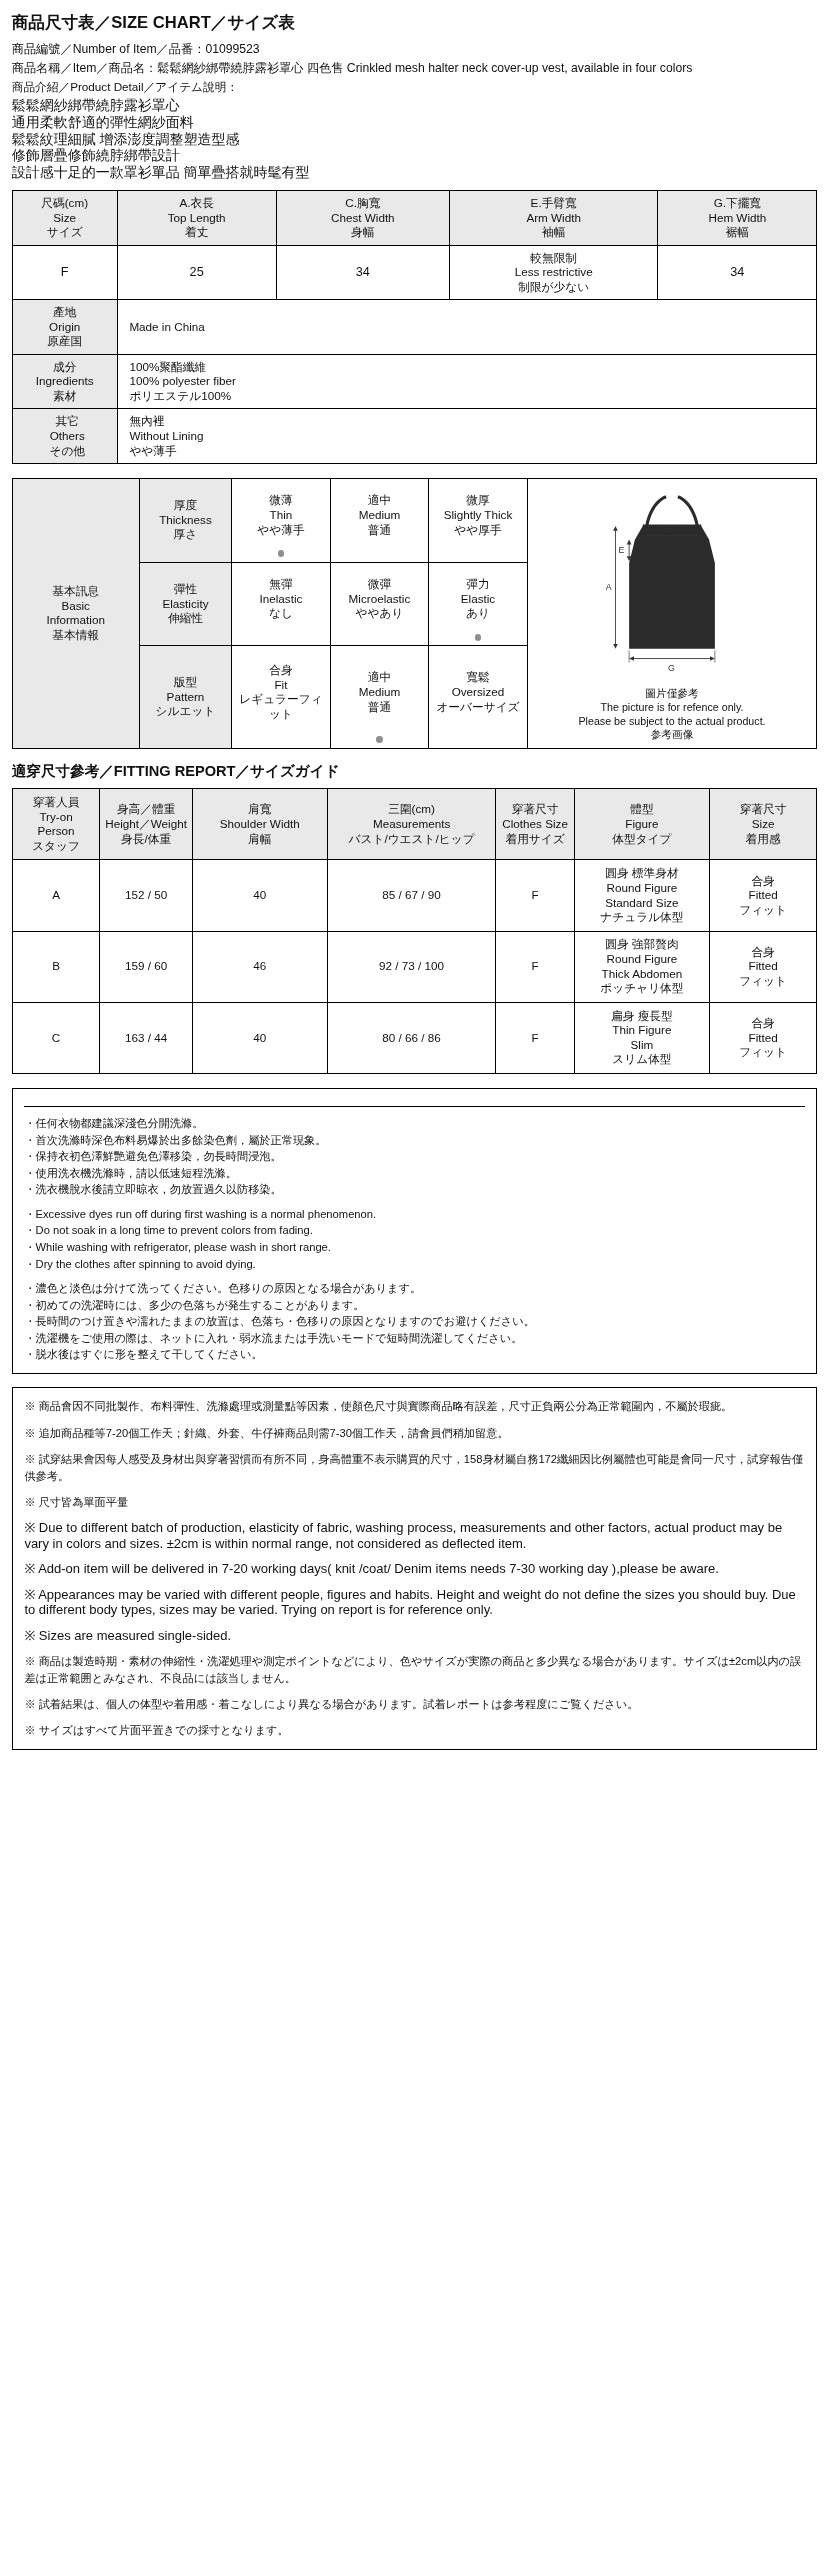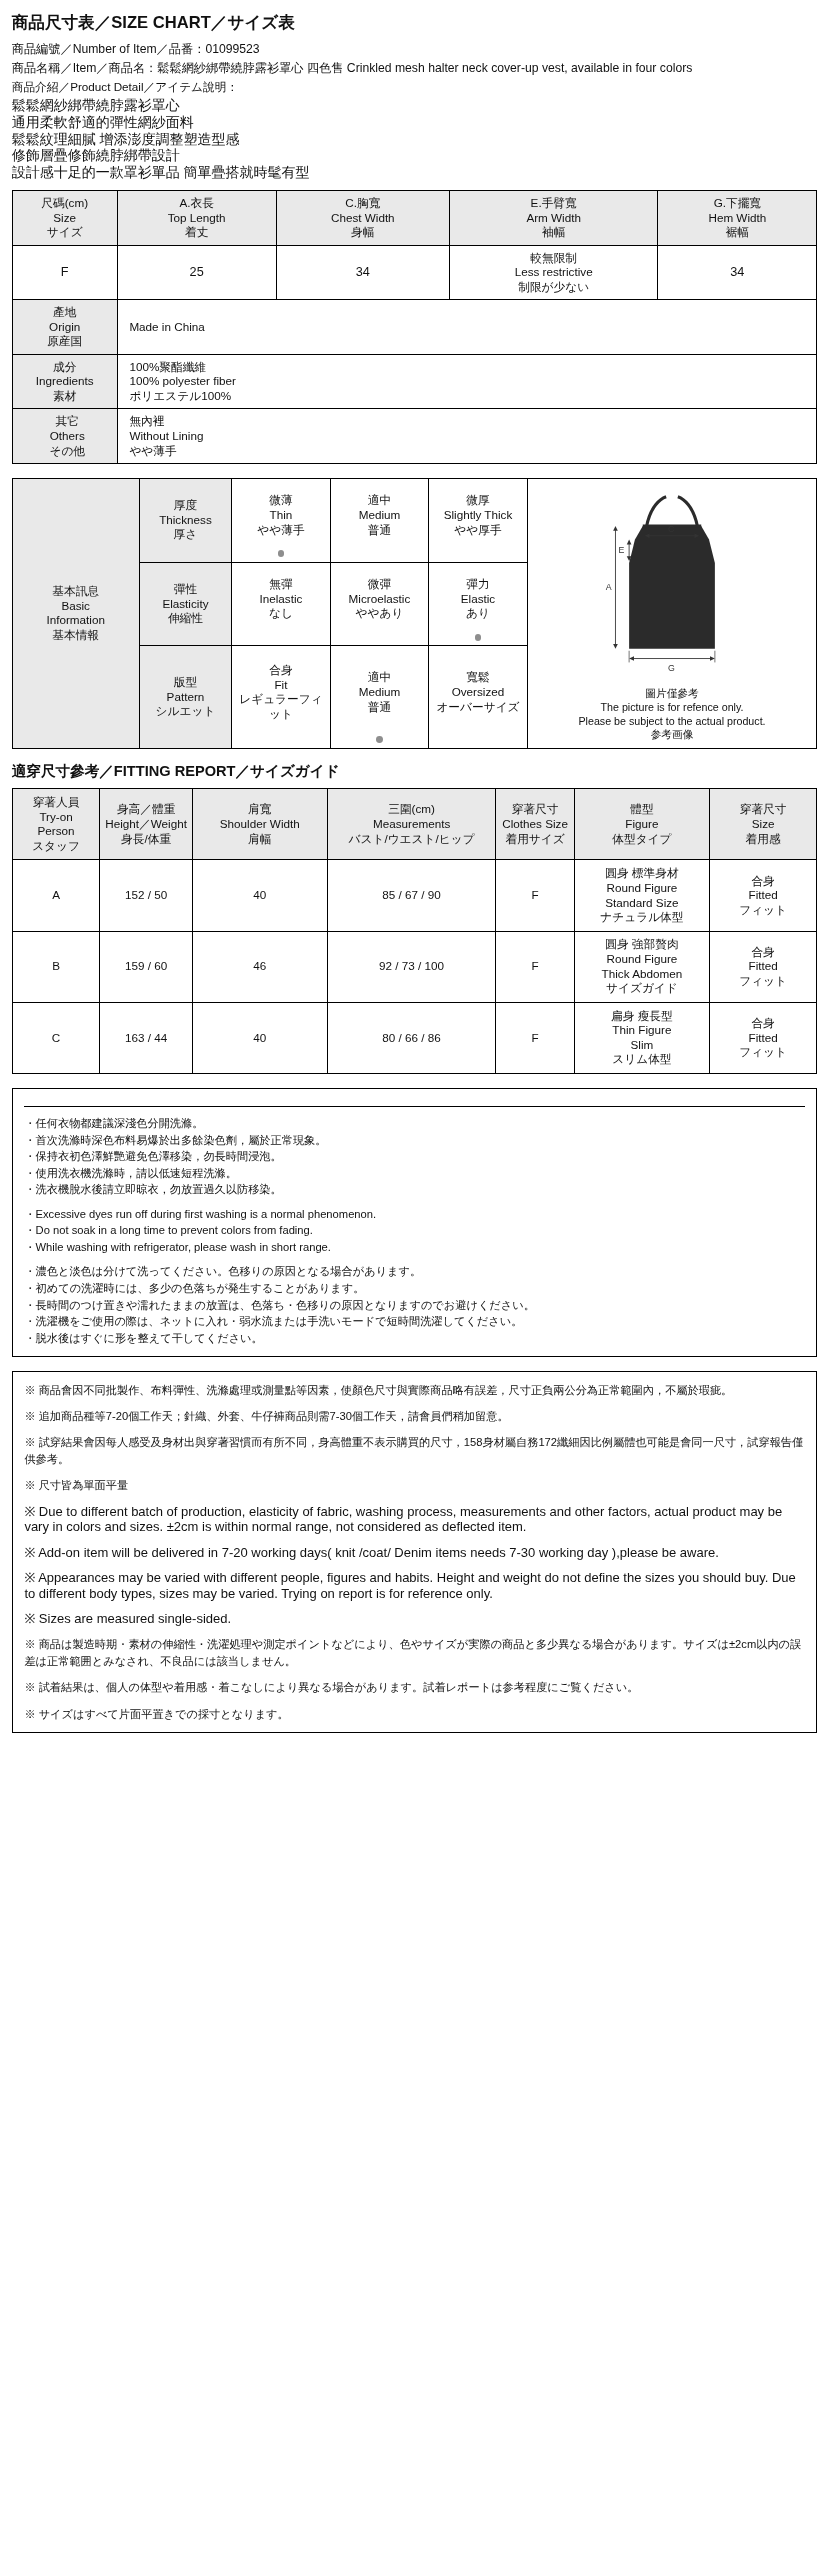--- a/index.html
+++ b/index.html
@@ -316,21 +316,21 @@
       </tr>
       <tr>
         <td>B</td>
         <td>159 / 60</td>
         <td>46</td>
         <td>92 / 73 / 100</td>
         <td>F</td>
         <td class="nowrap" style="white-space: pre-line;">圓身 強部贅肉
 Round Figure
 Thick Abdomen
-サイズガイド</td>
+ポッチャリ体型</td>
         <td class="nowrap" style="white-space: pre-line;">合身
 Fitted
 フィット</td>
       </tr>
       <tr>
         <td>C</td>
         <td>163 / 44</td>
         <td>40</td>
         <td>80 / 66 / 86</td>
         <td>F</td>
@@ -352,20 +352,21 @@
       <div>・首次洗滌時深色布料易爆於出多餘染色劑，屬於正常現象。</div>
       <div>・保持衣初色澤鮮艷避免色澤移染，勿長時間浸泡。</div>
       <div>・使用洗衣機洗滌時，請以低速短程洗滌。</div>
       <div>・洗衣機脫水後請立即晾衣，勿放置過久以防移染。</div>
     </div>
     <div style="height:7.8px"></div>
     <div class="wash-list">
       <div>・Excessive dyes run off during first washing is a normal phenomenon.</div>
       <div>・Do not soak in a long time to prevent colors from fading.</div>
       <div>・While washing with refrigerator, please wash in short range.</div>
+      <div>・Dry the clothes after spinning to avoid dying.</div>
     </div>
     <div style="height:7.8px"></div>
     <div class="wash-list">
       <div>・濃色と淡色は分けて洗ってください。色移りの原因となる場合があります。</div>
       <div>・初めての洗濯時には、多少の色落ちが発生することがあります。</div>
       <div>・長時間のつけ置きや濡れたままの放置は、色落ち・色移りの原因となりますのでお避けください。</div>
       <div>・洗濯機をご使用の際は、ネットに入れ・弱水流または手洗いモードで短時間洗濯してください。</div>
       <div>・脱水後はすぐに形を整えて干してください。</div>
     </div>
   </div>

